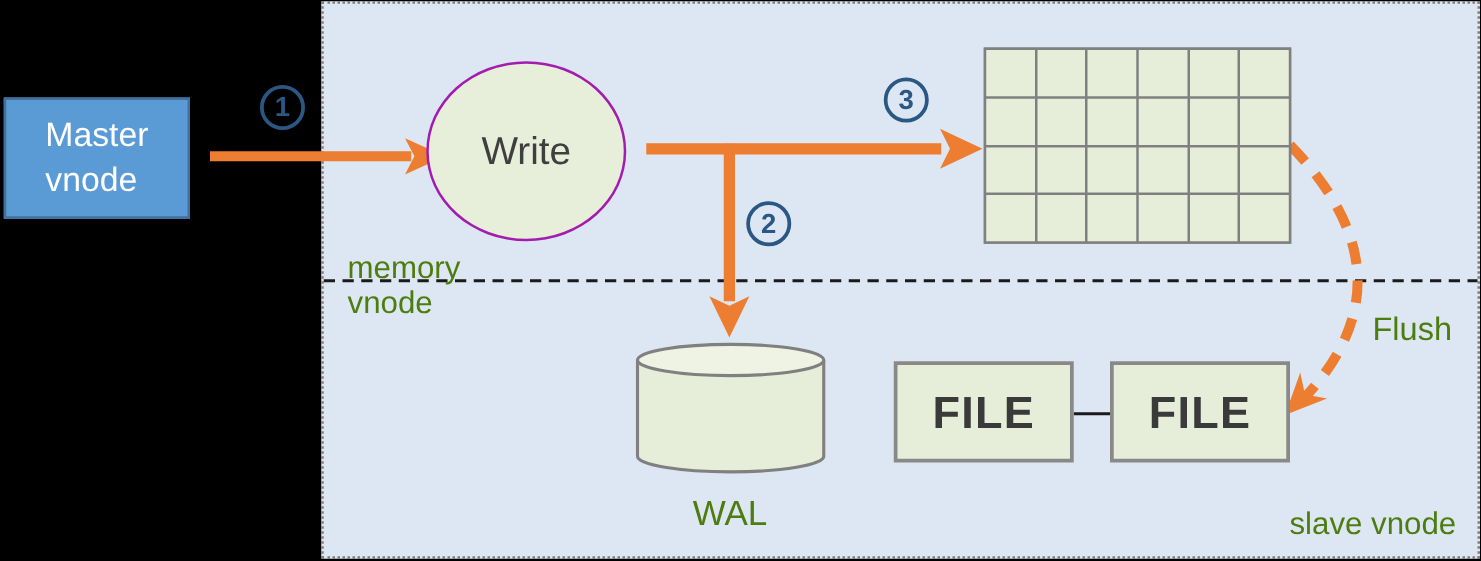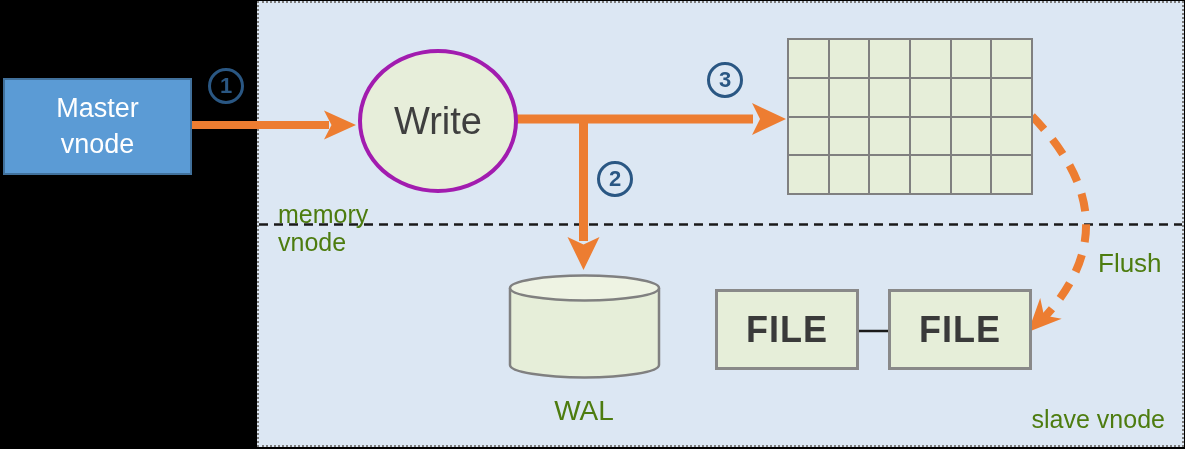--- a/index.html
+++ b/index.html
@@ -5,29 +5,29 @@
   html,body{margin:0;padding:0;background:#000;}
   body{width:1185px;height:449px;position:relative;overflow:hidden;
        font-family:"Liberation Sans", sans-serif;}
   .canvas{position:absolute;inset:0;width:1185px;height:449px;background:#000;}
 
   .panel{position:absolute;left:257px;top:1px;width:927px;height:446px;
          box-sizing:border-box;background:#dce7f3;border:2px dotted #7d7d7d;}
 
   .abs{position:absolute;}
 
-  .master-box{left:3px;top:78px;width:189px;height:97px;box-sizing:border-box;
+  .master-box{left:3px;top:78px;width:149px;height:97px;box-sizing:border-box;
       background:#5b9bd5;border:2px solid #41719c;color:#fff;
-      display:flex;align-items:center;justify-content:center;text-align:center;
+      display:flex;align-items:center;justify-content:center;text-align:left;
       font-size:27px;line-height:1.32;white-space:pre-line;}
 
-  .write-ellipse{left:358px;top:49px;width:160px;height:144px;box-sizing:border-box;
-      background:#e7eeda;border:4px solid #a21caf;border-radius:50%;
+  .write-ellipse{left:341px;top:49px;width:160px;height:144px;box-sizing:border-box;
+      background:#e7eeda;border:2px solid #a21caf;border-radius:50%;
       display:flex;align-items:center;justify-content:center;
-      font-size:38px;color:#3f3f3f;}
+      font-size:31px;color:#3f3f3f;}
 
   .memtable{left:787px;top:38px;width:246px;height:157px;box-sizing:border-box;
       background:#808080;border:2px solid #808080;display:grid;gap:2px;}
   .memtable .cell{background:#e6eed9;}
 
   .file-box{top:289px;width:144px;height:81px;box-sizing:border-box;
       background:#e6eed9;border:3px solid #898989;color:#3a3a3a;
       display:flex;align-items:center;justify-content:center;
       font-size:36px;font-weight:600;letter-spacing:1px;}
 

